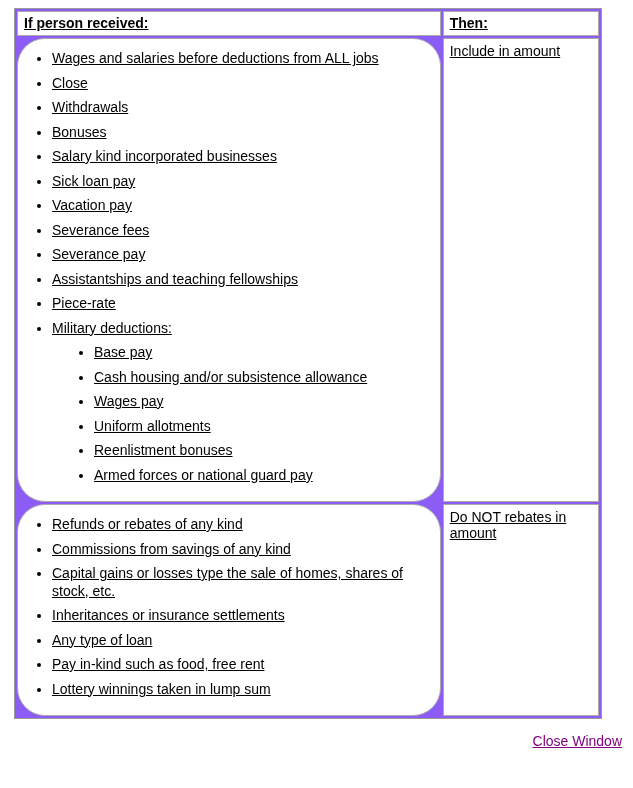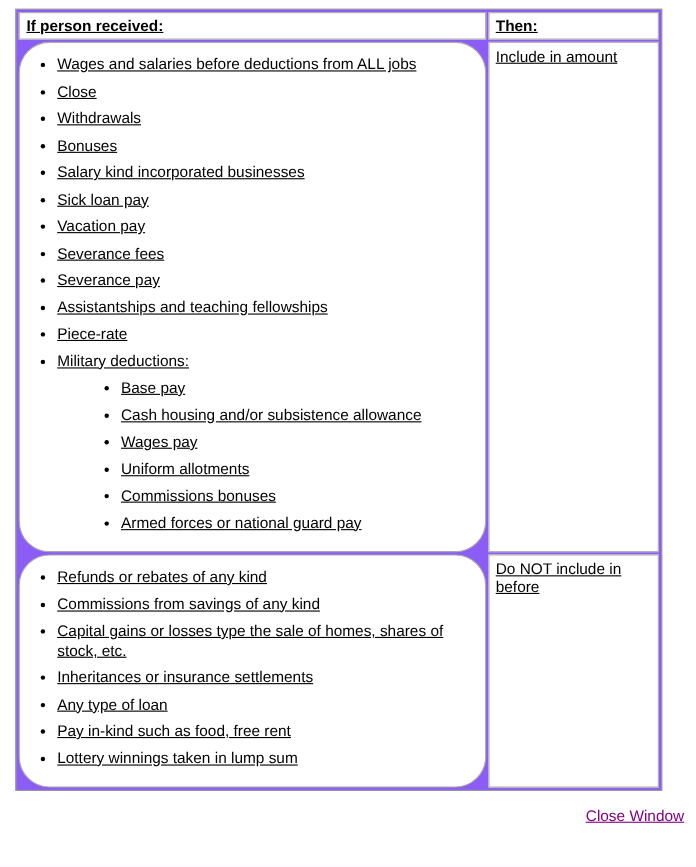--- a/index.html
+++ b/index.html
@@ -63,21 +63,21 @@
   ul.bullet-list li {
     margin: 7px 0;
     line-height: 1.25;
   }
   ul.bullet-sub {
     margin: 7px 0 4px 0;
     padding-left: 70px;
     list-style-type: disc;
   }
   ul.bullet-sub li {
-    margin: 7px 16px;
+    margin: 7px 0;
     line-height: 1.25;
   }
   .footer {
     width: 608px;
     margin-left: 4px;
     margin-top: 14px;
     text-align: right;
   }
   .close-link {
     color: #800080;
@@ -114,39 +114,39 @@
               <li>Severance pay</li>
               <li>Assistantships and teaching fellowships</li>
               <li>Piece-rate</li>
               <li>Military deductions:</li>
             </ul>
           <ul class="bullet-sub">
               <li>Base pay</li>
               <li>Cash housing and/or subsistence allowance</li>
               <li>Wages pay</li>
               <li>Uniform allotments</li>
-              <li>Commissions bonuses</li>
+              <li>Reenlistment bonuses</li>
               <li>Armed forces or national guard pay</li>
             </ul>
         </td>
         <td class="then-cell">Include in amount</td>
       </tr>
       <tr>
         <td class="received-cell">
           <ul class="bullet-list">
               <li>Refunds or rebates of any kind</li>
               <li>Commissions from savings of any kind</li>
               <li>Capital gains or losses type the sale of homes, shares of stock, etc.</li>
               <li>Inheritances or insurance settlements</li>
               <li>Any type of loan</li>
               <li>Pay in-kind such as food, free rent</li>
               <li>Lottery winnings taken in lump sum</li>
             </ul>
         </td>
-        <td class="then-cell">Do NOT include in before</td>
+        <td class="then-cell">Do NOT rebates in amount</td>
       </tr>
     </tbody>
   </table>
 
   <div class="footer">
     <a href="#" class="close-link">Close Window</a>
   </div>
 
 </div>
 

